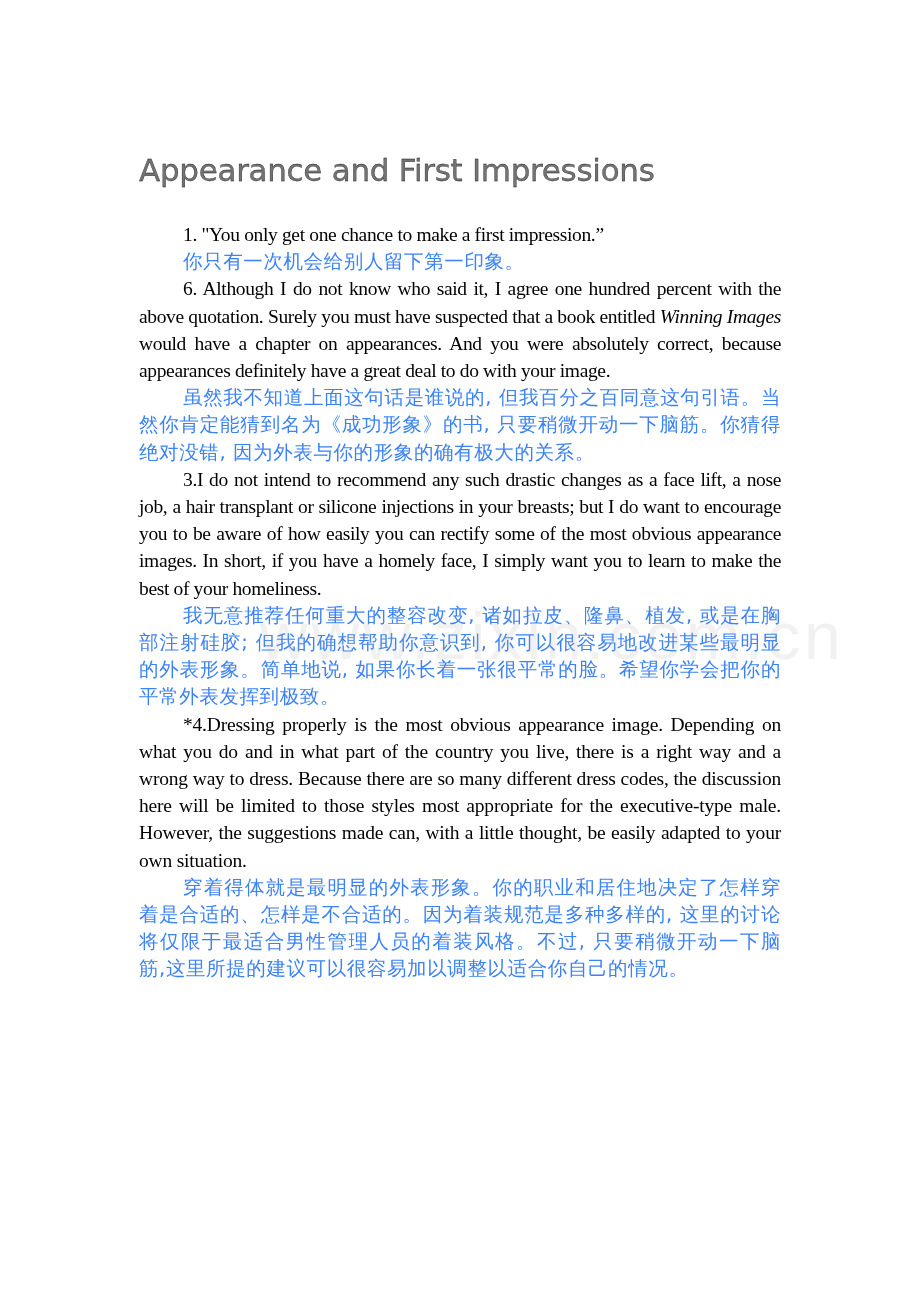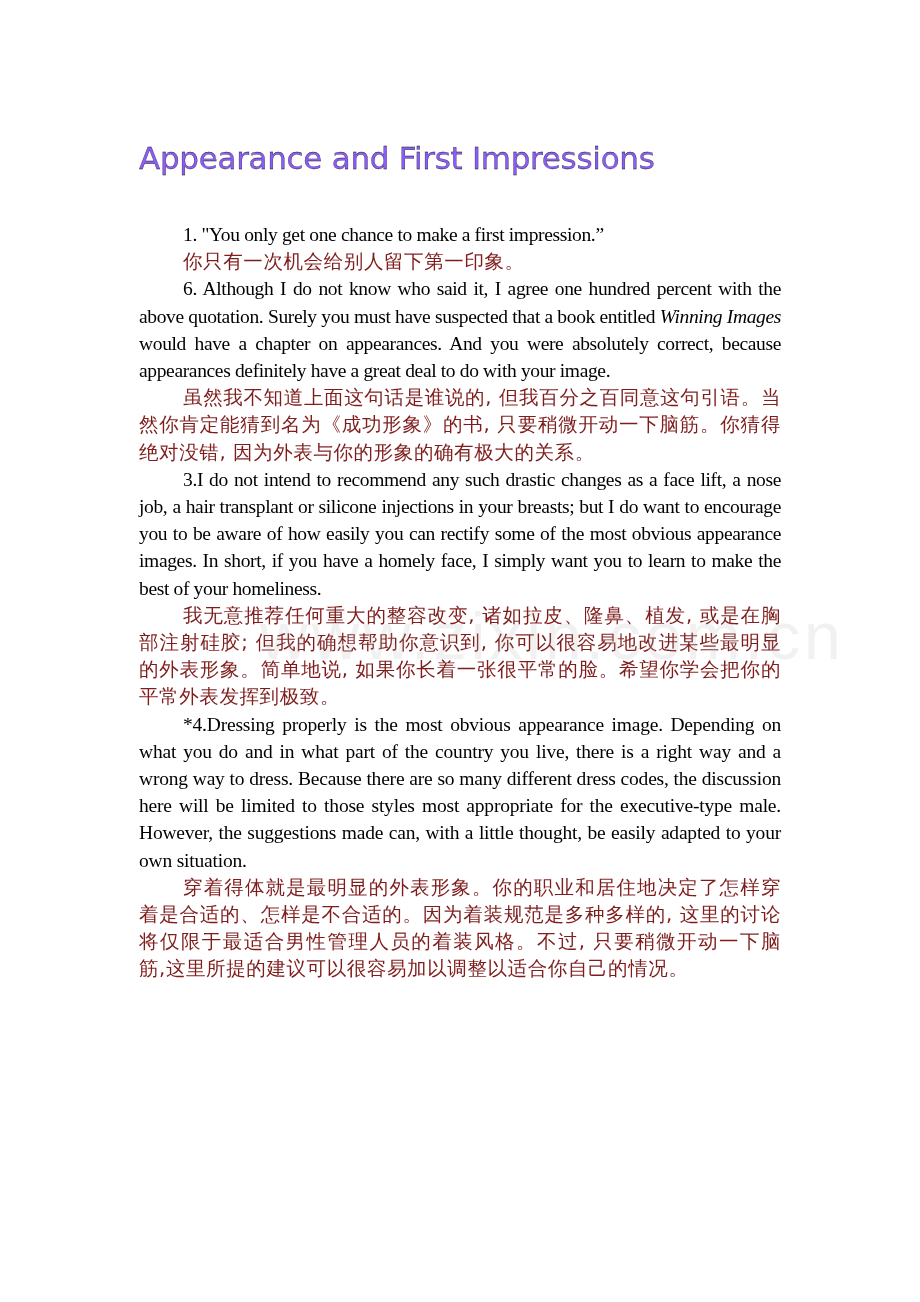--- a/index.html
+++ b/index.html
@@ -16,27 +16,27 @@
     }
     .page {
       position: absolute;
       left: 139px;
       top: 0;
       width: 642px;
     }
     .title {
       position: absolute;
       left: 0;
-      top: 140px;
+      top: 152px;
       margin: 0;
       font-family: "DejaVu Sans", "Liberation Sans", sans-serif;
       font-size: 31px;
       font-weight: normal;
       letter-spacing: -0.3px;
-      color: #8b5cf6;
+      color: #737373;
       white-space: nowrap;
       -webkit-text-stroke: 0.3px #111;
     }
     .body-text {
       position: absolute;
       left: 0;
       top: 221px;
       width: 642px;
       font-family: "Liberation Serif", "DejaVu Serif", serif;
       font-size: 19.5px;
@@ -45,21 +45,21 @@
     }
     .body-text p {
       margin: 0;
       text-indent: 44px;
     }
     .body-text p.zh {
       font-family: "DejaVu Sans", "Liberation Serif", serif;
       font-size: 19.5px;
       line-height: 27.2px;
       letter-spacing: 0.6px;
-      color: #7f1d1d;
+      color: #3b82f6;
     }
     .body-text p.en {
       letter-spacing: -0.35px;
     }
     .body-text p.en.wide {
       letter-spacing: -0.2px;
     }
     .watermark {
       position: absolute;
       left: 260px;

